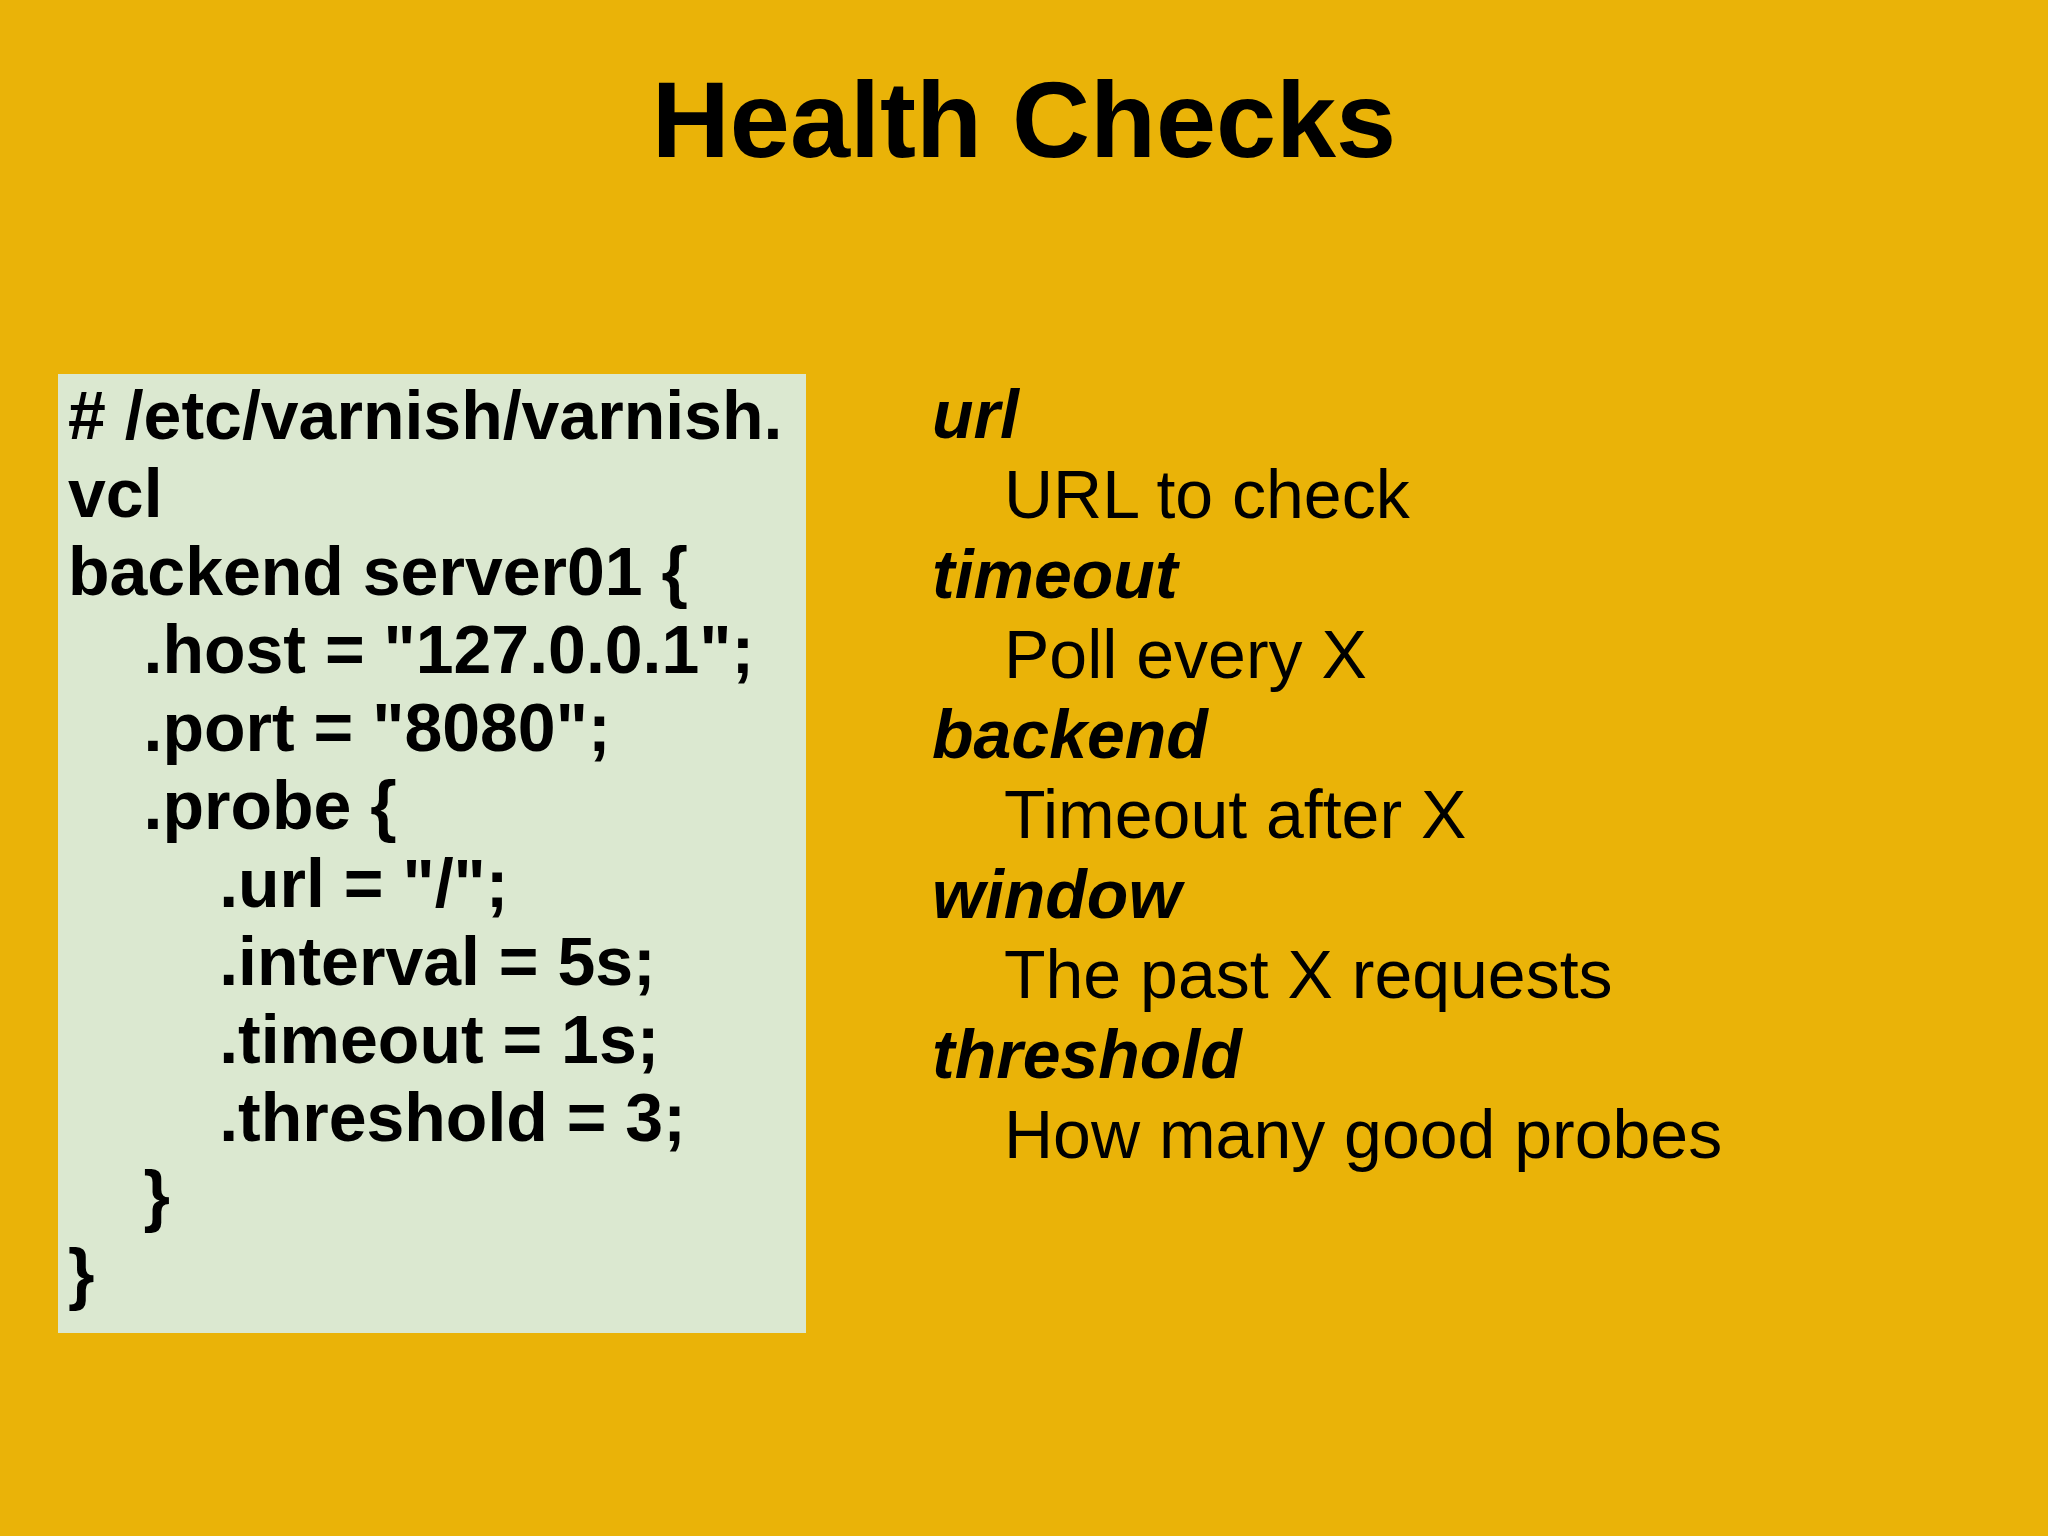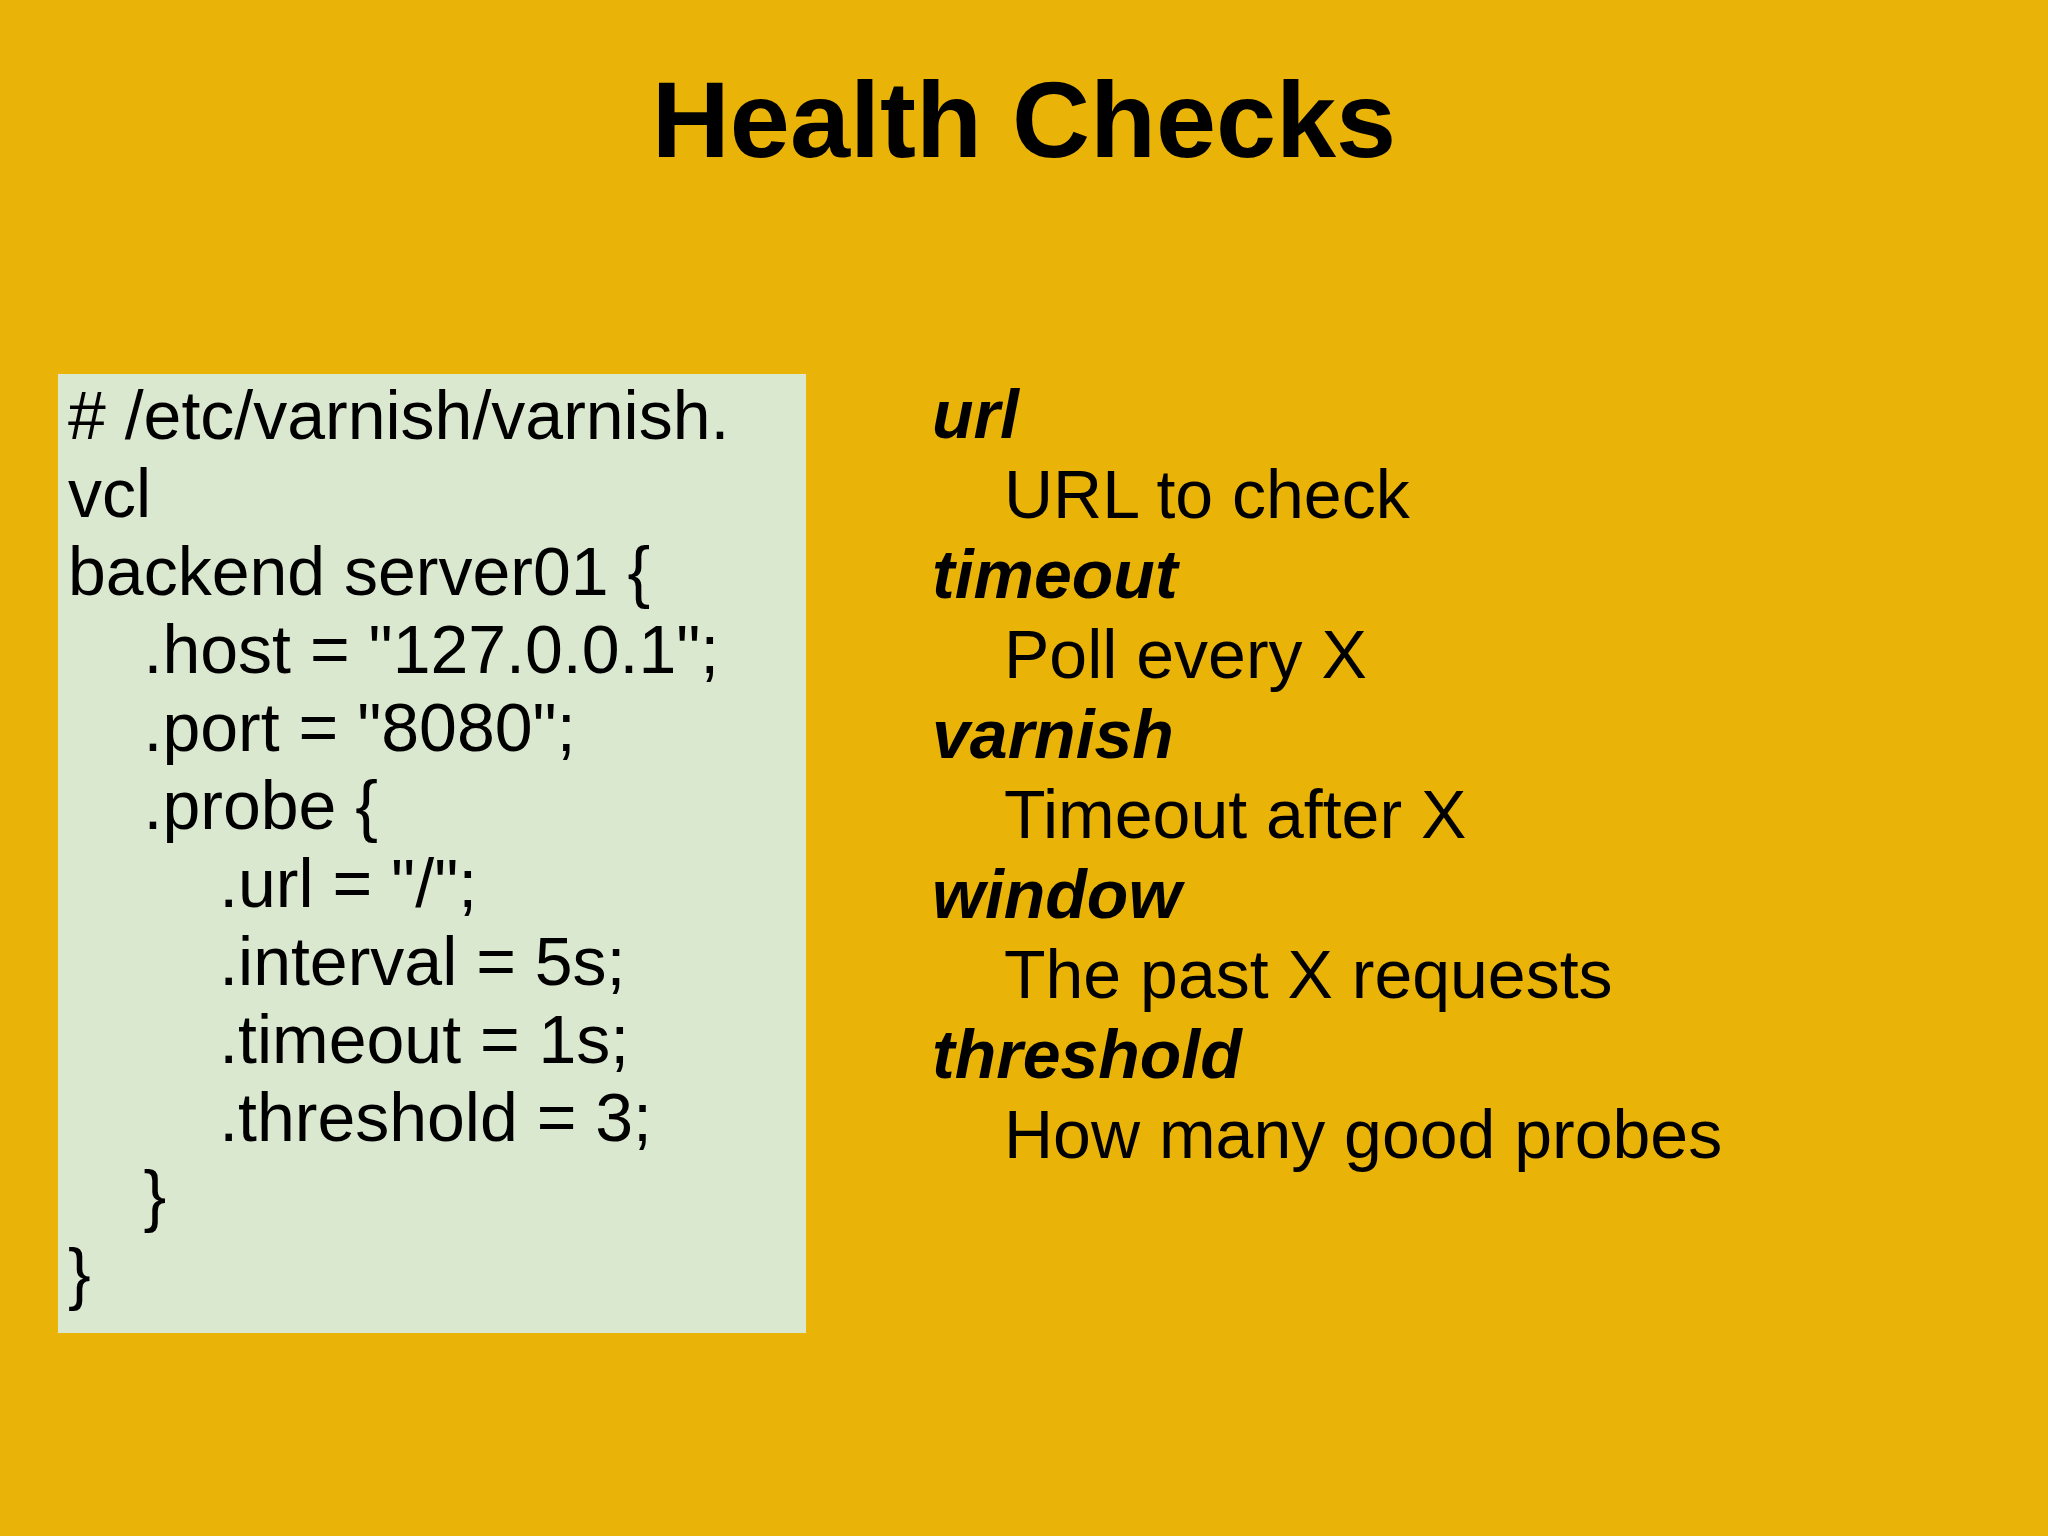--- a/index.html
+++ b/index.html
@@ -25,20 +25,21 @@
     font-size: 108px;
     font-weight: bold;
     line-height: 1.2;
     white-space: nowrap;
   }
   .codewrap {
     position: absolute;
     left: 58px;
     top: 374px;
     width: 748px;
+    font-weight: bold;
   }
   .code-bg {
     position: absolute;
     left: 0;
     top: 0;
     width: 748px;
     height: 959px;
     background: #dbe8d0;
   }
   .code-text {
@@ -91,21 +92,21 @@
       <div class="code-line">    }</div>
       <div class="code-line">}</div>
     </div>
   </div>
 
   <div class="glossary">
     <div class="term">url</div>
     <div class="def">URL to check</div>
     <div class="term">timeout</div>
     <div class="def">Poll every X</div>
-    <div class="term">varnish</div>
+    <div class="term">backend</div>
     <div class="def">Timeout after X</div>
     <div class="term">window</div>
     <div class="def">The past X requests</div>
     <div class="term">threshold</div>
     <div class="def">How many good probes</div>
   </div>
 
 </div>
 
 </body></html>

